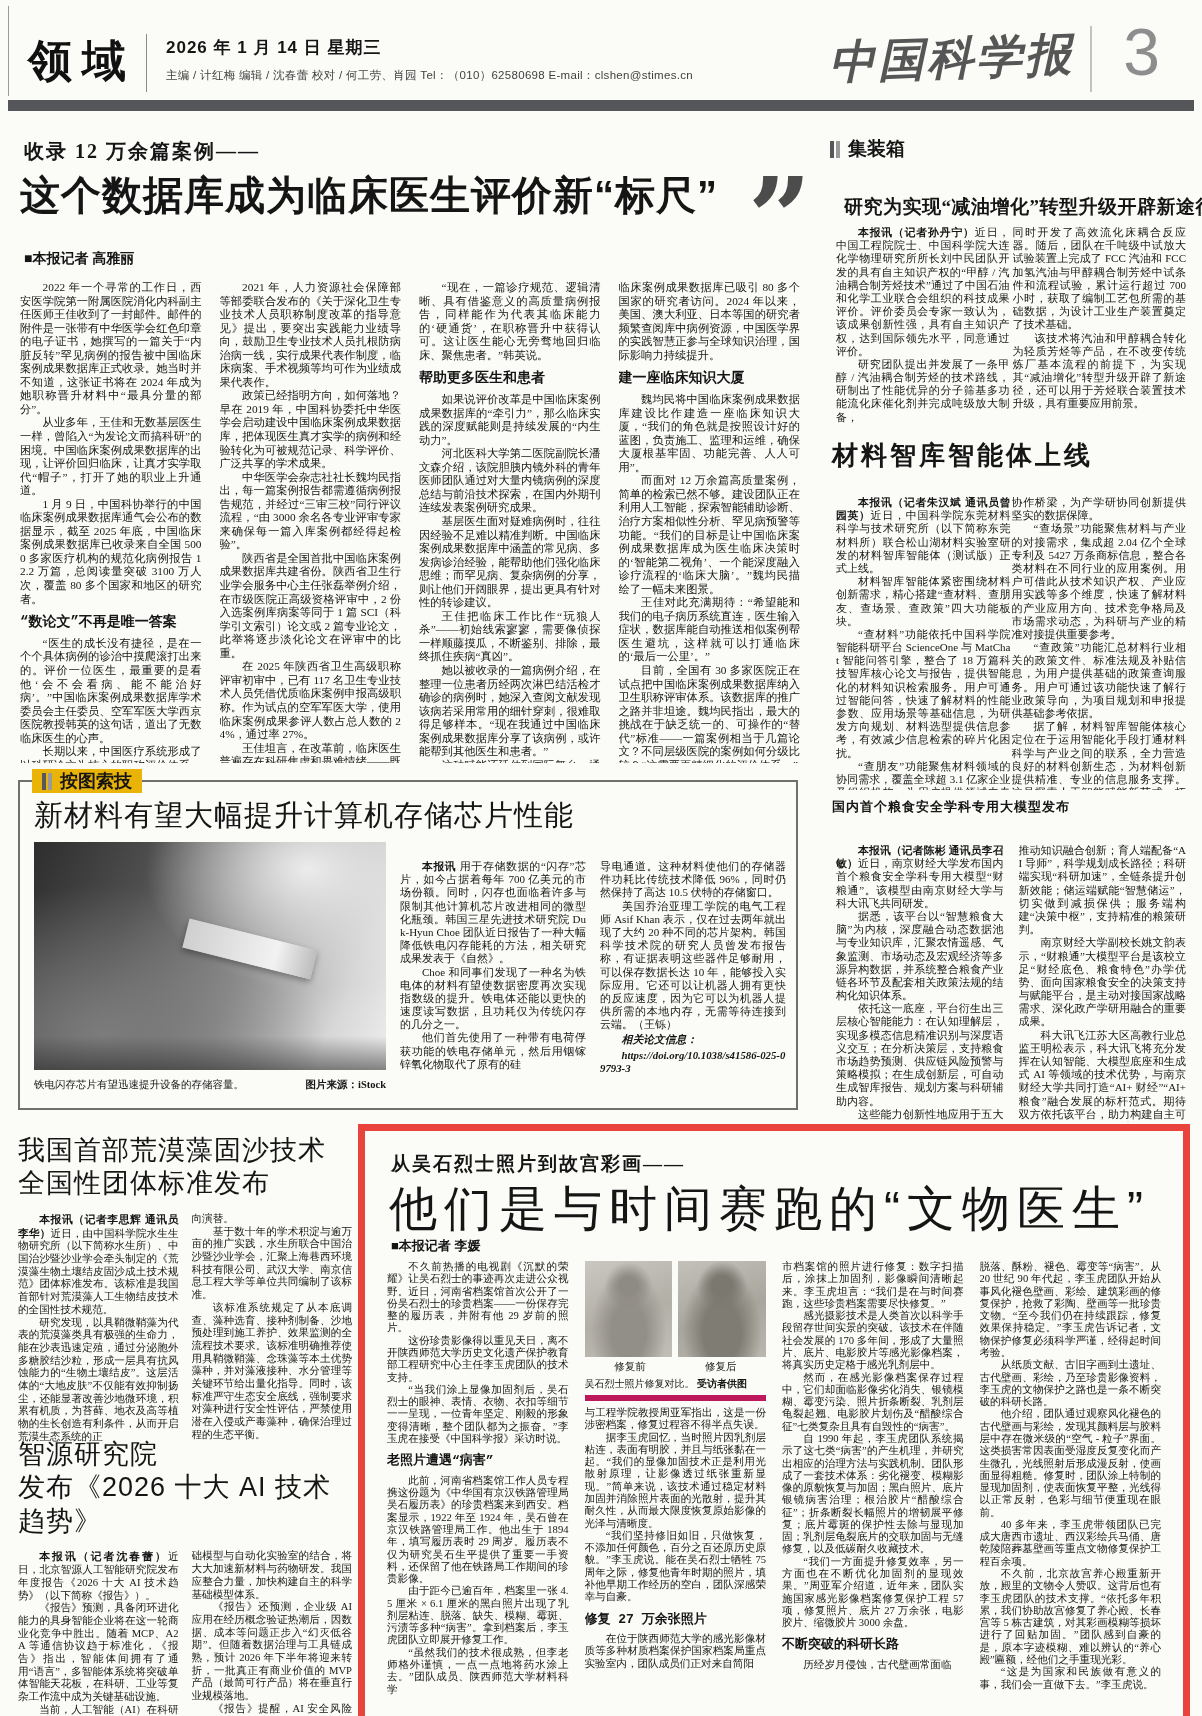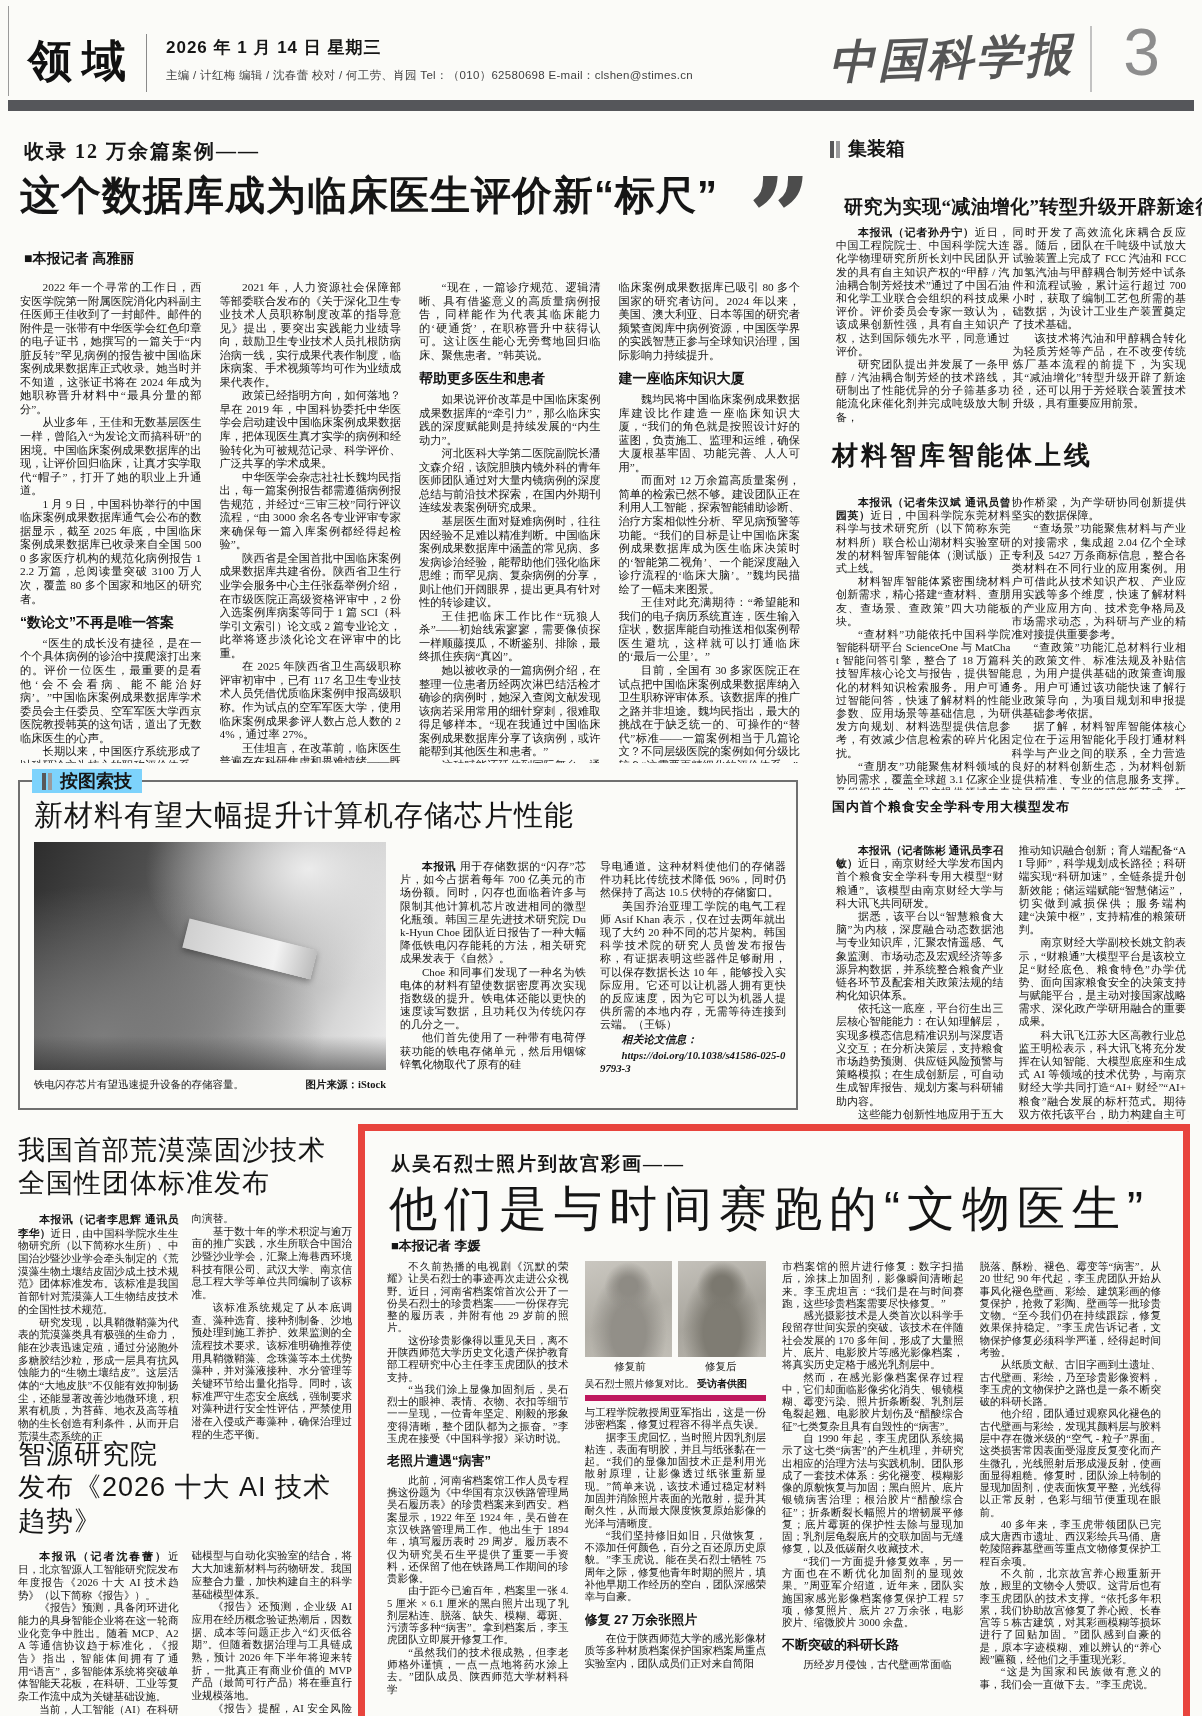--- a/index.html
+++ b/index.html
@@ -26,21 +26,21 @@
             font-size:66px; font-weight:400; color:#8d8d8d; }
   .topbar { position:absolute; left:8px; top:100px; width:1186px; height:11px; background:#55565a; }
 
   
   .para { margin:0; text-indent:2em; text-align:justify; word-break:break-all;
           font-size:11.3px; line-height:1.2; }
   .para.cont { text-indent:0; }
   .para b { font-family:"Liberation Sans",sans-serif; font-size:10.8px; }
   .note { margin:2px 0 0; text-indent:2em; font-style:italic; font-weight:700;
           font-size:10.8px; line-height:1.25; word-break:break-all; }
-  .subhead { margin:8px 0 6px; font-family:Liberation Sans, sans-serif;
+  .subhead { margin:8px 0 6px; font-family:Liberation Mono, monospace;
              font-weight:700; font-size:14px; line-height:1.2; }
   .col { flex:1; overflow:hidden; }
   .bars { display:inline-block; width:10px; height:17px; margin-right:8px;
           background:linear-gradient(90deg,#58585a 0 4px,rgba(0,0,0,0) 4px 6px,#9a9a9c 6px 10px); }
 
   
   .lead-kicker { position:absolute; left:24px; top:138px; font-weight:600; font-size:20px; letter-spacing:2px; }
   .lead-headline { position:absolute; left:20px; top:168px; font-family:"Liberation Sans",sans-serif;
                    font-weight:900; font-size:40px; letter-spacing:1px; white-space:nowrap; }
   .lead-byline { position:absolute; left:24px; top:250px; font-family:"Liberation Sans",sans-serif;
@@ -61,21 +61,21 @@
            letter-spacing:3px; white-space:nowrap; }
   .rc-b2 { position:absolute; left:6px; top:360px; width:350px; height:294px; display:flex; gap:1px; overflow:hidden; }
   .rc-h3 { position:absolute; left:2px; top:662px; font-weight:700; font-size:13px;
            letter-spacing:1px; white-space:nowrap;text-align:right; }
   .rc-b3 { position:absolute; left:6px; top:708px; width:350px; height:278px; display:flex; gap:15px; overflow:hidden; }
   .rightcol .para { font-size:11px; }
 
   
   .flashbox { position:absolute; left:18px; top:780px; width:780px; height:330px;
               border:2px solid #6f6f6f; background:#fbfbf8; }
-  .flash-label { position:absolute; left:12px; top:-13px; background:#7dd3fc; padding:0 10px;
+  .flash-label { position:absolute; left:12px; top:-13px; background:#eab308; padding:0 10px;
                  font-family:"Liberation Sans",sans-serif; font-weight:700; font-size:18px;
                  display:flex; align-items:center; }
   .flash-h { position:absolute; left:14px; top:14px; font-family:"Liberation Sans",sans-serif;
              font-weight:400; font-size:29px; letter-spacing:1px; white-space:nowrap; }
   .flash-photo { position:absolute; left:14px; top:60px; width:352px; height:228px; overflow:hidden;
      background:
        radial-gradient(ellipse at 78% 12%, #ececec 0%, rgba(0,0,0,0) 42%),
        radial-gradient(ellipse at 20% 85%, #7c7c7c 0%, rgba(0,0,0,0) 55%),
        linear-gradient(115deg,#2d2d2d 0%,#4f4f4f 28%,#8f8f8f 58%,#d7d7d7 84%,#efefef 100%); }
   .flash-photo::after { content:""; position:absolute; left:150px; top:92px; width:132px; height:30px;

